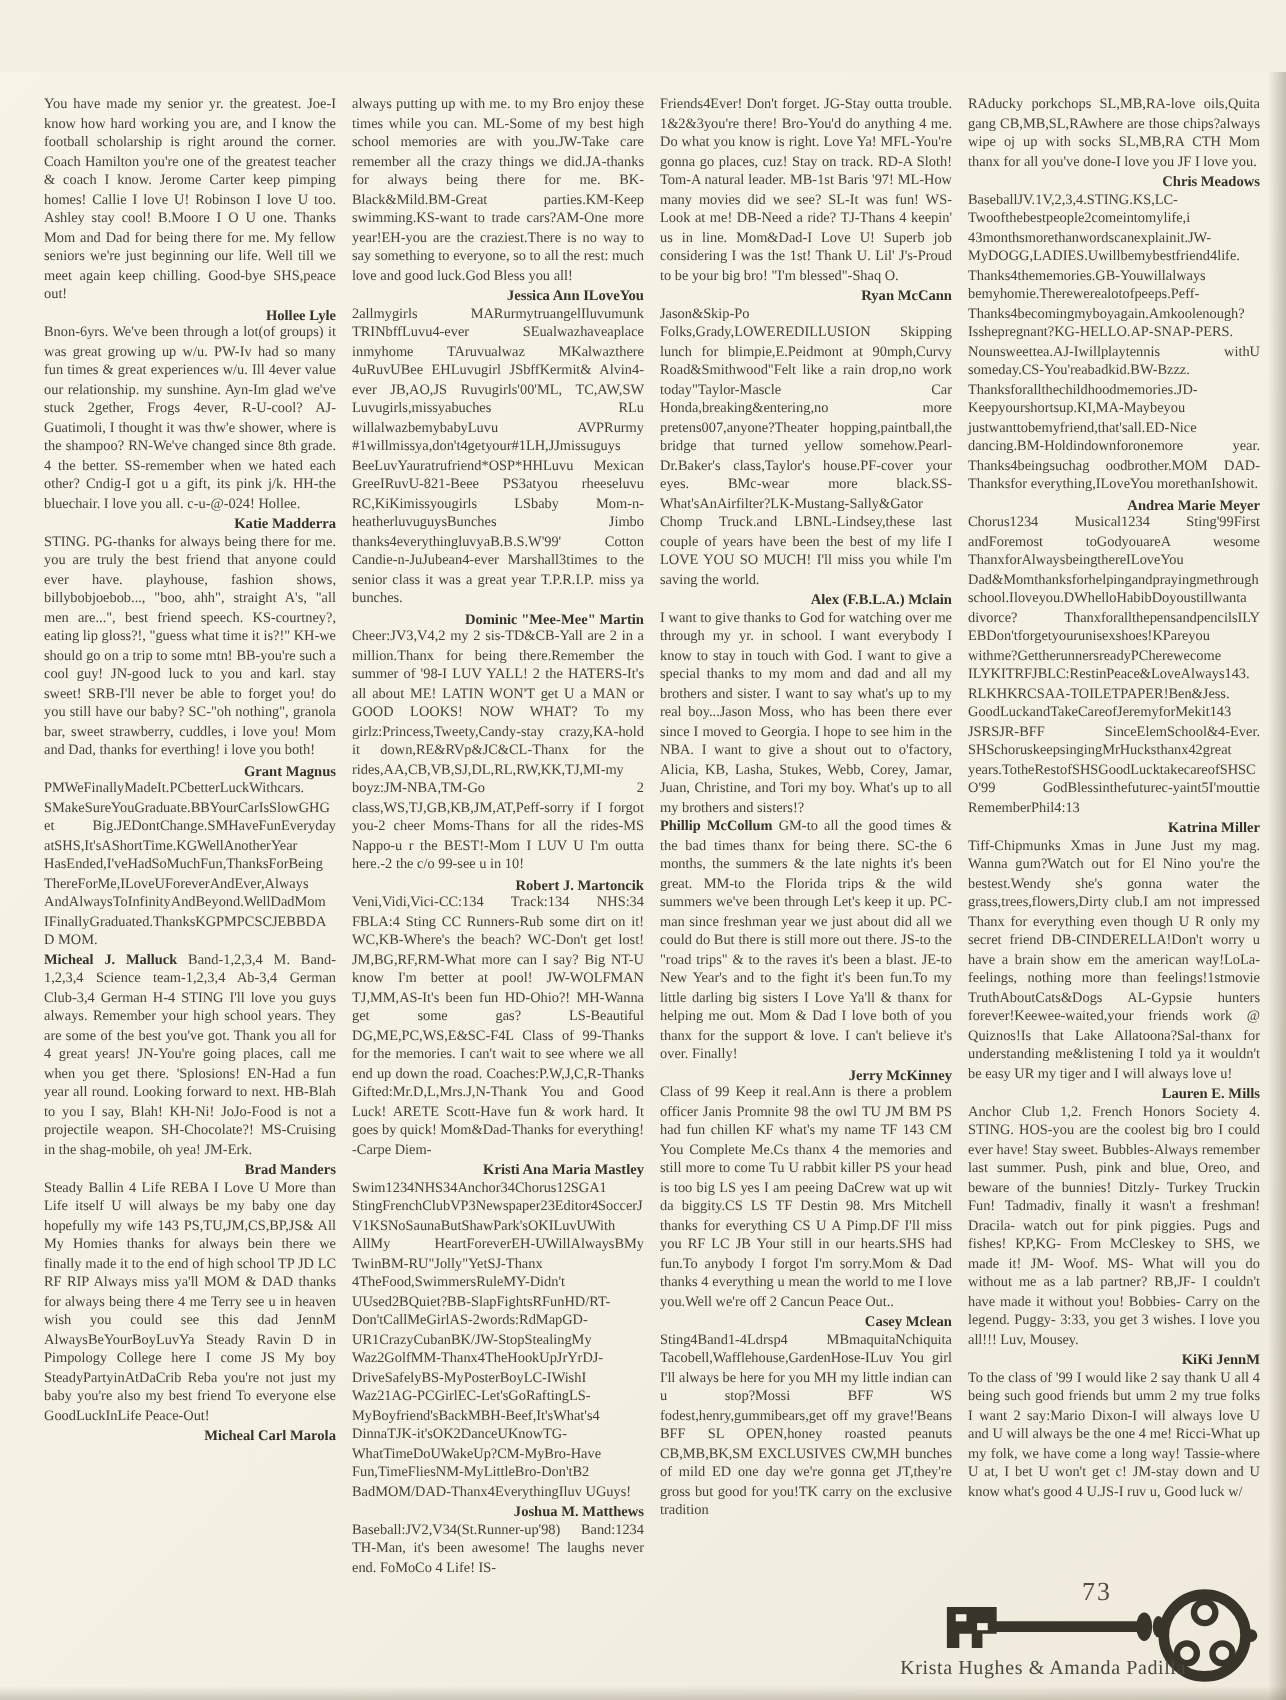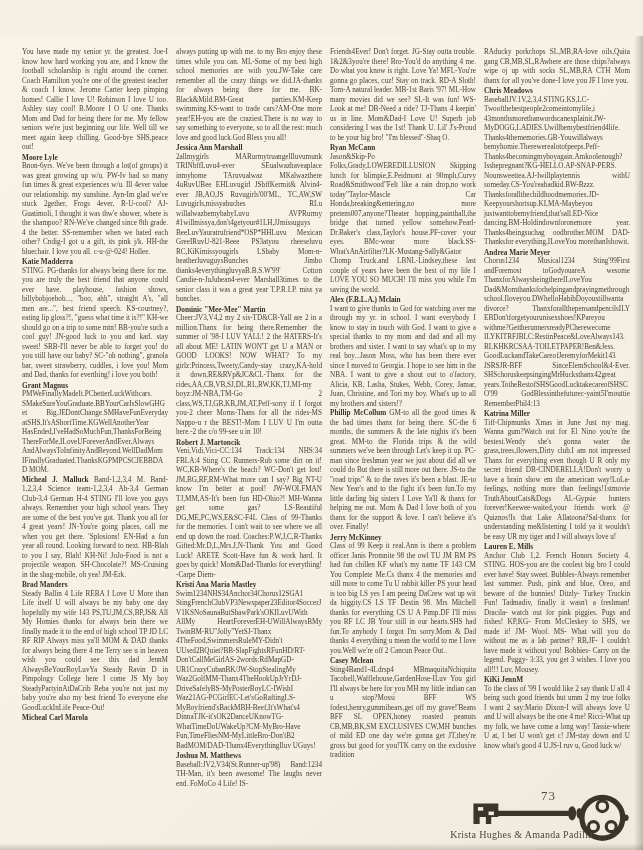--- a/index.html
+++ b/index.html
@@ -18,55 +18,55 @@
     position:absolute;left:22px;top:12px;right:20px;
     display:flex;gap:8px;align-items:flex-start;
   }
   .column{flex:0 0 146px;width:146px;}
   .entry-text{
     margin:0;font-size:7.2px;line-height:9.5px;
     text-align:justify;overflow-wrap:anywhere;
   }
   .entry-name{
     margin:0;font-size:7.3px;line-height:9.5px;
-    font-weight:bold;color:#38342b;text-align:left;overflow-wrap:anywhere;
+    font-weight:bold;color:#38342b;text-align:right;overflow-wrap:anywhere;
   }
   .entry-text strong{color:#38342b;}
   .footer{position:absolute;right:8px;bottom:2px;width:198px;height:88px;}
   .page-number{
     position:absolute;left:104px;top:28px;
     font-size:13px;color:#534d3f;letter-spacing:1px;
   }
   .key-art{position:absolute;left:28px;top:24px;width:168px;height:64px;}
   .credit{
     position:absolute;right:42px;bottom:8px;white-space:nowrap;
     font-size:10px;color:#4c473c;letter-spacing:0.3px;text-align:center;
   }
 </style>
 </head>
 <body>
 
 <div class="page">
   <div id="columns" class="columns">
       <div class="column">
         <p class="entry-text">You have made my senior yr. the greatest. Joe-I know how hard working you are, and I know the football scholarship is right around the corner. Coach Hamilton you're one of the greatest teacher &amp; coach I know. Jerome Carter keep pimping homes! Callie I love U! Robinson I love U too. Ashley stay cool! B.Moore I O U one. Thanks Mom and Dad for being there for me. My fellow seniors we're just beginning our life. Well till we meet again keep chilling. Good-bye SHS,peace out!</p>
-        <h3 class="entry-name">Moore Lyle</h3>
+        <h3 class="entry-name">Hollee Lyle</h3>
         <p class="entry-text">Bnon-6yrs. We've been through a lot(of groups) it was great growing up w/u. PW-Iv had so many fun times &amp; great experiences w/u. Ill 4ever value our relationship. my sunshine. Ayn-Im glad we've stuck 2gether, Frogs 4ever, R-U-cool? AJ-Guatimoli, I thought it was thw'e shower, where is the shampoo? RN-We've changed since 8th grade. 4 the better. SS-remember when we hated each other? Cndig-I got u a gift, its pink j/k. HH-the bluechair. I love you all. c-u-@-024! Hollee.</p>
         <h3 class="entry-name">Katie Madderra</h3>
         <p class="entry-text">STING. PG-thanks for always being there for me. you are truly the best friend that anyone could ever have. playhouse, fashion shows, billybobjoebob..., "boo, ahh", straight A's, "all men are...", best friend speech. KS-courtney?, eating lip gloss?!, "guess what time it is?!" KH-we should go on a trip to some mtn! BB-you're such a cool guy! JN-good luck to you and karl. stay sweet! SRB-I'll never be able to forget you! do you still have our baby? SC-"oh nothing", granola bar, sweet strawberry, cuddles, i love you! Mom and Dad, thanks for everthing! i love you both!</p>
         <h3 class="entry-name">Grant Magnus</h3>
         <p class="entry-text">PMWeFinallyMadeIt.PCbetterLuckWithcars. SMakeSureYouGraduate.BBYourCarIsSlowGHGet Big.JEDontChange.SMHaveFunEveryday atSHS,It'sAShortTime.KGWellAnotherYear HasEnded,I'veHadSoMuchFun,ThanksForBeing ThereForMe,ILoveUForeverAndEver,Always AndAlwaysToInfinityAndBeyond.WellDadMom IFinallyGraduated.ThanksKGPMPCSCJEBBDAD MOM.</p>
         <p class="entry-text"><strong>Micheal J. Malluck </strong>Band-1,2,3,4 M. Band-1,2,3,4 Science team-1,2,3,4 Ab-3,4 German Club-3,4 German H-4 STING I'll love you guys always. Remember your high school years. They are some of the best you've got. Thank you all for 4 great years! JN-You're going places, call me when you get there. 'Splosions! EN-Had a fun year all round. Looking forward to next. HB-Blah to you I say, Blah! KH-Ni! JoJo-Food is not a projectile weapon. SH-Chocolate?! MS-Cruising in the shag-mobile, oh yea! JM-Erk.</p>
         <h3 class="entry-name">Brad Manders</h3>
         <p class="entry-text">Steady Ballin 4 Life REBA I Love U More than Life itself U will always be my baby one day hopefully my wife 143 PS,TU,JM,CS,BP,JS&amp; All My Homies thanks for always bein there we finally made it to the end of high school TP JD LC RF RIP Always miss ya'll MOM &amp; DAD thanks for always being there 4 me Terry see u in heaven wish you could see this dad JennM AlwaysBeYourBoyLuvYa Steady Ravin D in Pimpology College here I come JS My boy SteadyPartyinAtDaCrib Reba you're not just my baby you're also my best friend To everyone else GoodLuckInLife Peace-Out!</p>
         <h3 class="entry-name">Micheal Carl Marola</h3>
       </div>
       <div class="column">
         <p class="entry-text">always putting up with me. to my Bro enjoy these times while you can. ML-Some of my best high school memories are with you.JW-Take care remember all the crazy things we did.JA-thanks for always being there for me. BK-Black&amp;Mild.BM-Great parties.KM-Keep swimming.KS-want to trade cars?AM-One more year!EH-you are the craziest.There is no way to say something to everyone, so to all the rest: much love and good luck.God Bless you all!</p>
-        <h3 class="entry-name">Jessica Ann Marshall</h3>
+        <h3 class="entry-name">Jessica Ann ILoveYou</h3>
         <p class="entry-text">2allmygirls MARurmytruangelIluvumunk TRINbffLuvu4-ever SEualwazhaveaplace inmyhome TAruvualwaz MKalwazthere 4uRuvUBee EHLuvugirl JSbffKermit&amp; Alvin4-ever JB,AO,JS Ruvugirls'00'ML, TC,AW,SW Luvugirls,missyabuches RLu willalwazbemybabyLuvu AVPRurmy #1willmissya,don't4getyour#1LH,JJmissuguys BeeLuvYauratrufriend*OSP*HHLuvu Mexican GreeIRuvU-821-Beee PS3atyou rheeseluvu RC,KiKimissyougirls LSbaby Mom-n-heatherluvuguysBunches Jimbo thanks4everythingluvyaB.B.S.W'99' Cotton Candie-n-JuJubean4-ever Marshall3times to the senior class it was a great year T.P.R.I.P. miss ya bunches.</p>
         <h3 class="entry-name">Dominic "Mee-Mee" Martin</h3>
         <p class="entry-text">Cheer:JV3,V4,2 my 2 sis-TD&amp;CB-Yall are 2 in a million.Thanx for being there.Remember the summer of '98-I LUV YALL! 2 the HATERS-It's all about ME! LATIN WON'T get U a MAN or GOOD LOOKS! NOW WHAT? To my girlz:Princess,Tweety,Candy-stay crazy,KA-hold it down,RE&amp;RVp&amp;JC&amp;CL-Thanx for the rides,AA,CB,VB,SJ,DL,RL,RW,KK,TJ,MI-my boyz:JM-NBA,TM-Go 2 class,WS,TJ,GB,KB,JM,AT,Peff-sorry if I forgot you-2 cheer Moms-Thans for all the rides-MS Nappo-u r the BEST!-Mom I LUV U I'm outta here.-2 the c/o 99-see u in 10!</p>
         <h3 class="entry-name">Robert J. Martoncik</h3>
         <p class="entry-text">Veni,Vidi,Vici-CC:134 Track:134 NHS:34 FBLA:4 Sting CC Runners-Rub some dirt on it! WC,KB-Where's the beach? WC-Don't get lost! JM,BG,RF,RM-What more can I say? Big NT-U know I'm better at pool! JW-WOLFMAN TJ,MM,AS-It's been fun HD-Ohio?! MH-Wanna get some gas? LS-Beautiful DG,ME,PC,WS,E&amp;SC-F4L Class of 99-Thanks for the memories. I can't wait to see where we all end up down the road. Coaches:P.W,J,C,R-Thanks Gifted:Mr.D,L,Mrs.J,N-Thank You and Good Luck! ARETE Scott-Have fun &amp; work hard. It goes by quick! Mom&amp;Dad-Thanks for everything! -Carpe Diem-</p>
         <h3 class="entry-name">Kristi Ana Maria Mastley</h3>
         <p class="entry-text">Swim1234NHS34Anchor34Chorus12SGA1 StingFrenchClubVP3Newspaper23Editor4SoccerJ V1KSNoSaunaButShawPark'sOKILuvUWith AllMy HeartForeverEH-UWillAlwaysBMy TwinBM-RU"Jolly"YetSJ-Thanx 4TheFood,SwimmersRuleMY-Didn't UUsed2BQuiet?BB-SlapFightsRFunHD/RT-Don'tCallMeGirlAS-2words:RdMapGD-UR1CrazyCubanBK/JW-StopStealingMy Waz2GolfMM-Thanx4TheHookUpJrYrDJ-DriveSafelyBS-MyPosterBoyLC-IWishI Waz21AG-PCGirlEC-Let'sGoRaftingLS-MyBoyfriend'sBackMBH-Beef,It'sWhat's4 DinnaTJK-it'sOK2DanceUKnowTG-WhatTimeDoUWakeUp?CM-MyBro-Have Fun,TimeFliesNM-MyLittleBro-Don'tB2 BadMOM/DAD-Thanx4EverythingIluv UGuys!</p>
         <h3 class="entry-name">Joshua M. Matthews</h3>
         <p class="entry-text">Baseball:JV2,V34(St.Runner-up'98) Band:1234 TH-Man, it's been awesome! The laughs never end. FoMoCo 4 Life! IS-</p>
       </div>

